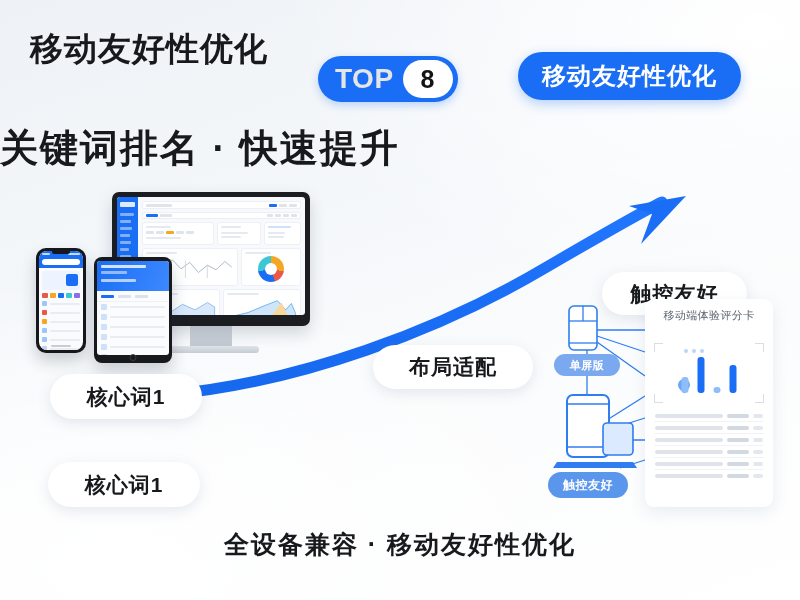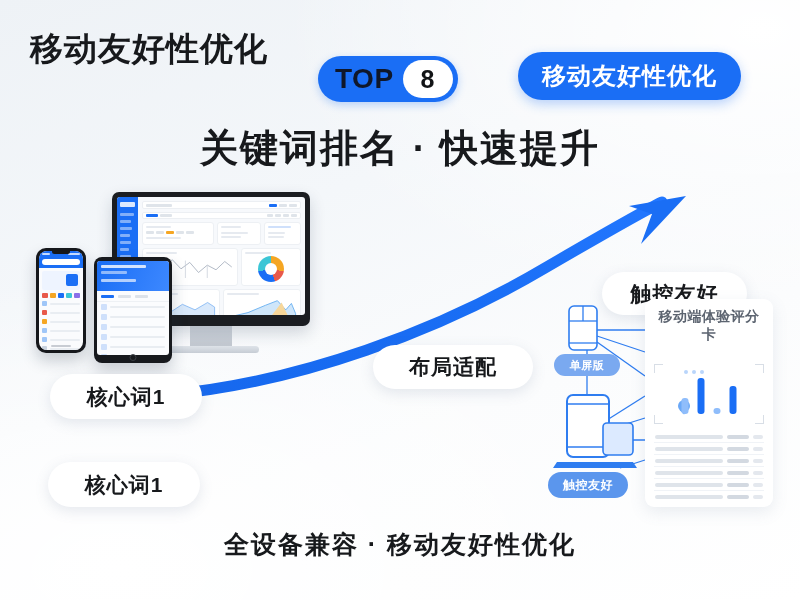--- a/index.html
+++ b/index.html
@@ -21,37 +21,37 @@
     letter-spacing:1px; white-space:nowrap;
   }
   .top-badge{
     position:absolute; left:318px; top:56px;
     height:46px; display:flex; align-items:center;
     background:#1a6ef5; border-radius:23px;
     padding:0 5px 0 17px; gap:9px;
     box-shadow:0 3px 9px rgba(26,110,245,.28);
   }
   .top-badge .tb-word{
-    color:#0f172a; font-size:28px; font-weight:bold; letter-spacing:.5px;
+    color:#e5e5e5; font-size:28px; font-weight:bold; letter-spacing:.5px;
   }
   .top-badge .tb-num{
     width:50px; height:38px; border-radius:19px; background:#ffffff;
     display:flex; align-items:center; justify-content:center;
     color:#121416; font-size:25px; font-weight:bold;
   }
   .hdr-pill{
     position:absolute; left:518px; top:52px;
     height:48px; display:flex; align-items:center; justify-content:center;
     padding:0 24px; border-radius:24px; background:#1a6ef5;
     color:#ffffff; font-size:24px; font-weight:bold; letter-spacing:1px;
     box-shadow:0 4px 12px rgba(26,110,245,.30);
     white-space:nowrap;
   }
   .hdr-sub{
-    position:absolute; left:0; right:0; top:123px; text-align:center;
+    position:absolute; left:0; right:0; top:123px; 
     font-size:38px; font-weight:bold; color:#17191c; letter-spacing:2px;
   }
   .footer-text{
     position:absolute; left:0; right:0; top:528px; text-align:center;
     font-size:25px; font-weight:bold; color:#17191c; letter-spacing:2px;
   }
 
   
   .arrow-wrap{ position:absolute; left:0; top:0; width:800px; height:600px; pointer-events:none; }
 
@@ -167,21 +167,21 @@
   }
   .t-pill-1{ left:9px; top:54px; width:66px; height:22px; }
   .t-pill-2{ left:3px; top:172px; width:80px; height:26px; border-radius:13px; background:#5b96ed; font-size:12px; }
 
   .score-card{
     position:absolute; left:100px; top:-1px; width:128px; height:208px;
     background:#ffffff; border-radius:9px;
     box-shadow:0 5px 16px rgba(90,115,150,.13);
     padding:9px 9px 6px;
   }
-  .sc-title{ text-align:center; font-size:14px; font-weight:bold; color:#5c6470; letter-spacing:.4px; margin-bottom:20px; }
+  .sc-title{ text-align:center; font-size:11px; font-weight:normal; color:#5c6470; letter-spacing:.4px; margin-bottom:20px; }
   .sc-hero{ height:60px; position:relative; margin-bottom:7px; }
   .sc-corner{ position:absolute; width:9px; height:9px; border:1px solid #d8dee6; }
   .sc-corner.tl{ left:0; top:0; border-right:0; border-bottom:0; }
   .sc-corner.tr{ right:0; top:0; border-left:0; border-bottom:0; }
   .sc-corner.bl{ left:0; bottom:0; border-right:0; border-top:0; }
   .sc-corner.br{ right:0; bottom:0; border-left:0; border-top:0; }
   .sc-bars{ position:absolute; left:50%; transform:translateX(-50%); bottom:10px;
             display:flex; align-items:flex-end; gap:9px; height:42px; }
   .sc-bar{ width:7px; border-radius:3px; background:#1a6ef5; }
   .sc-bar.l{ background:#8fbdfb; }

